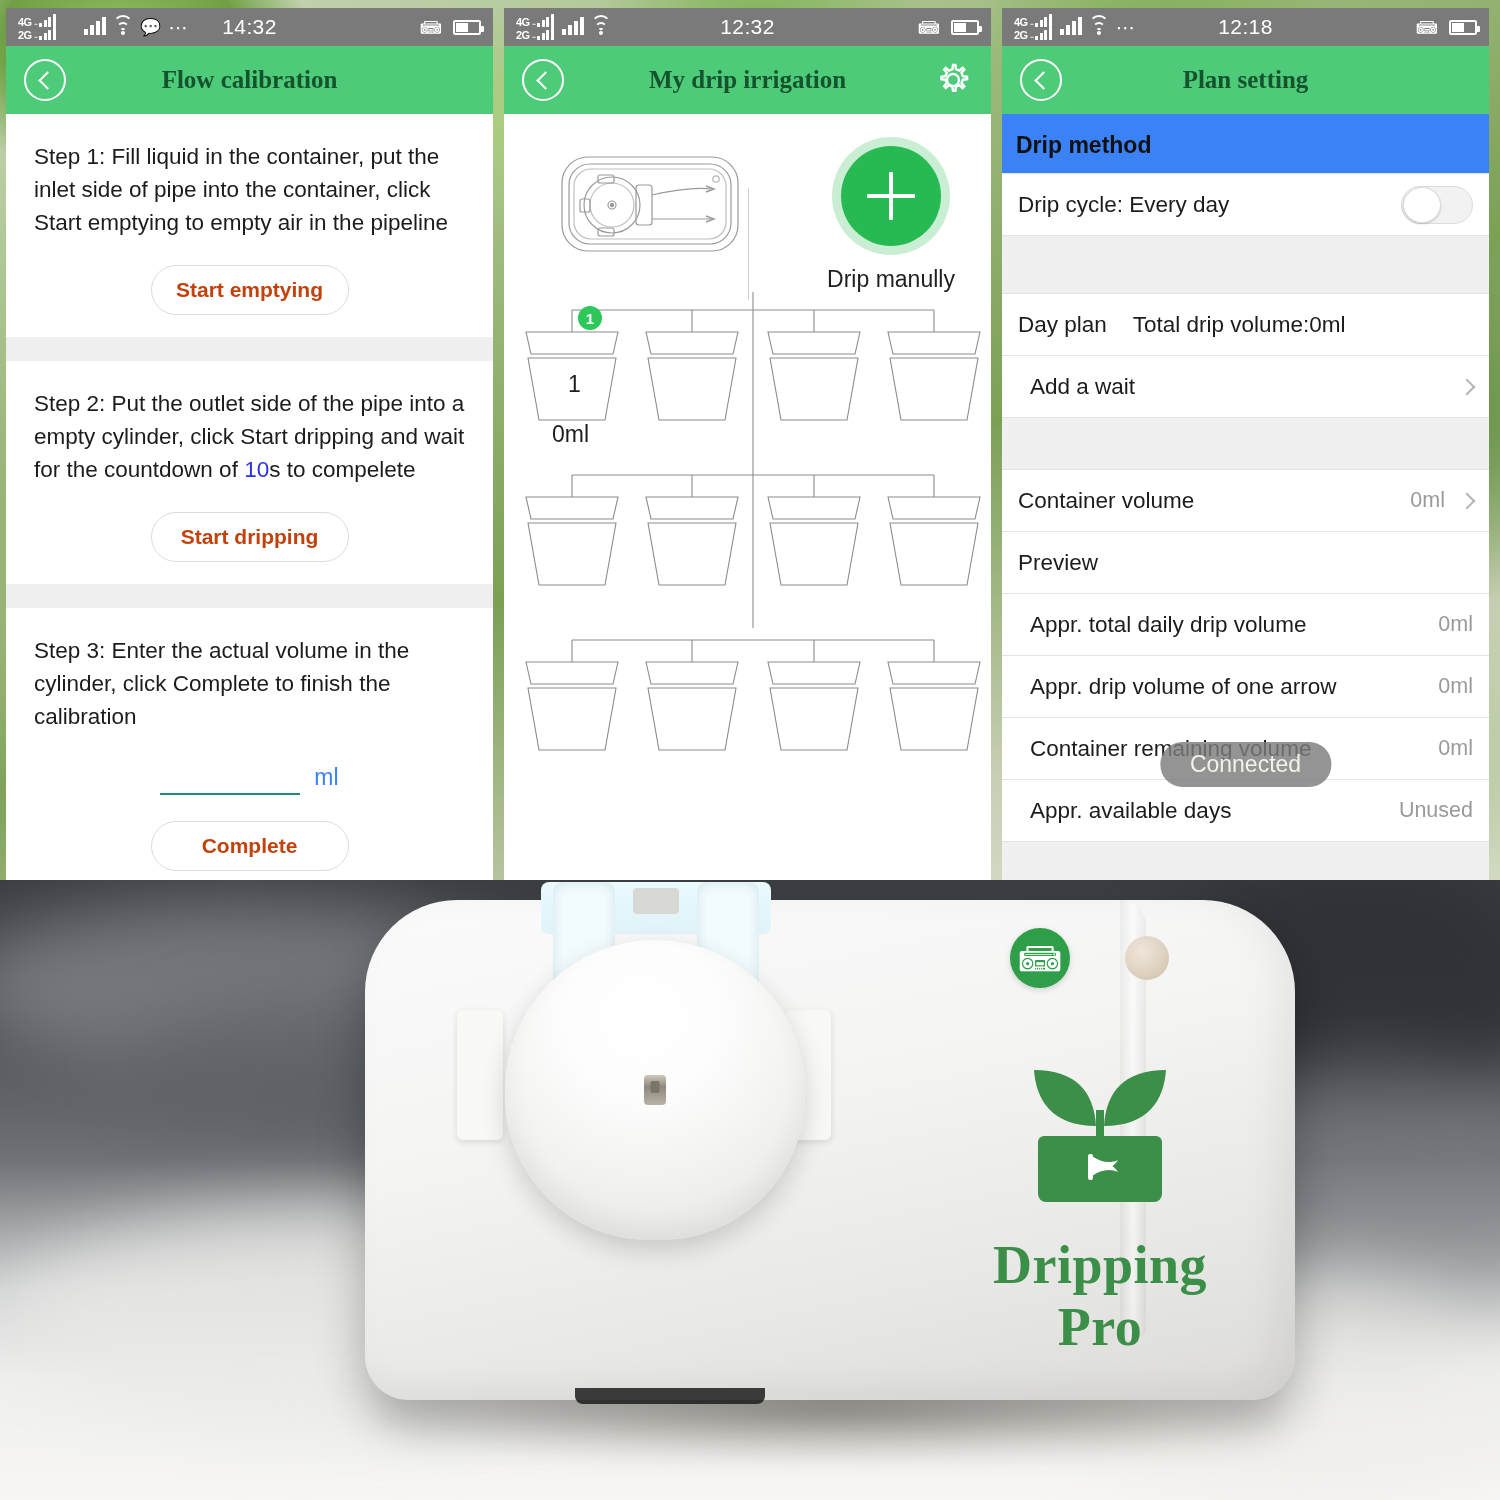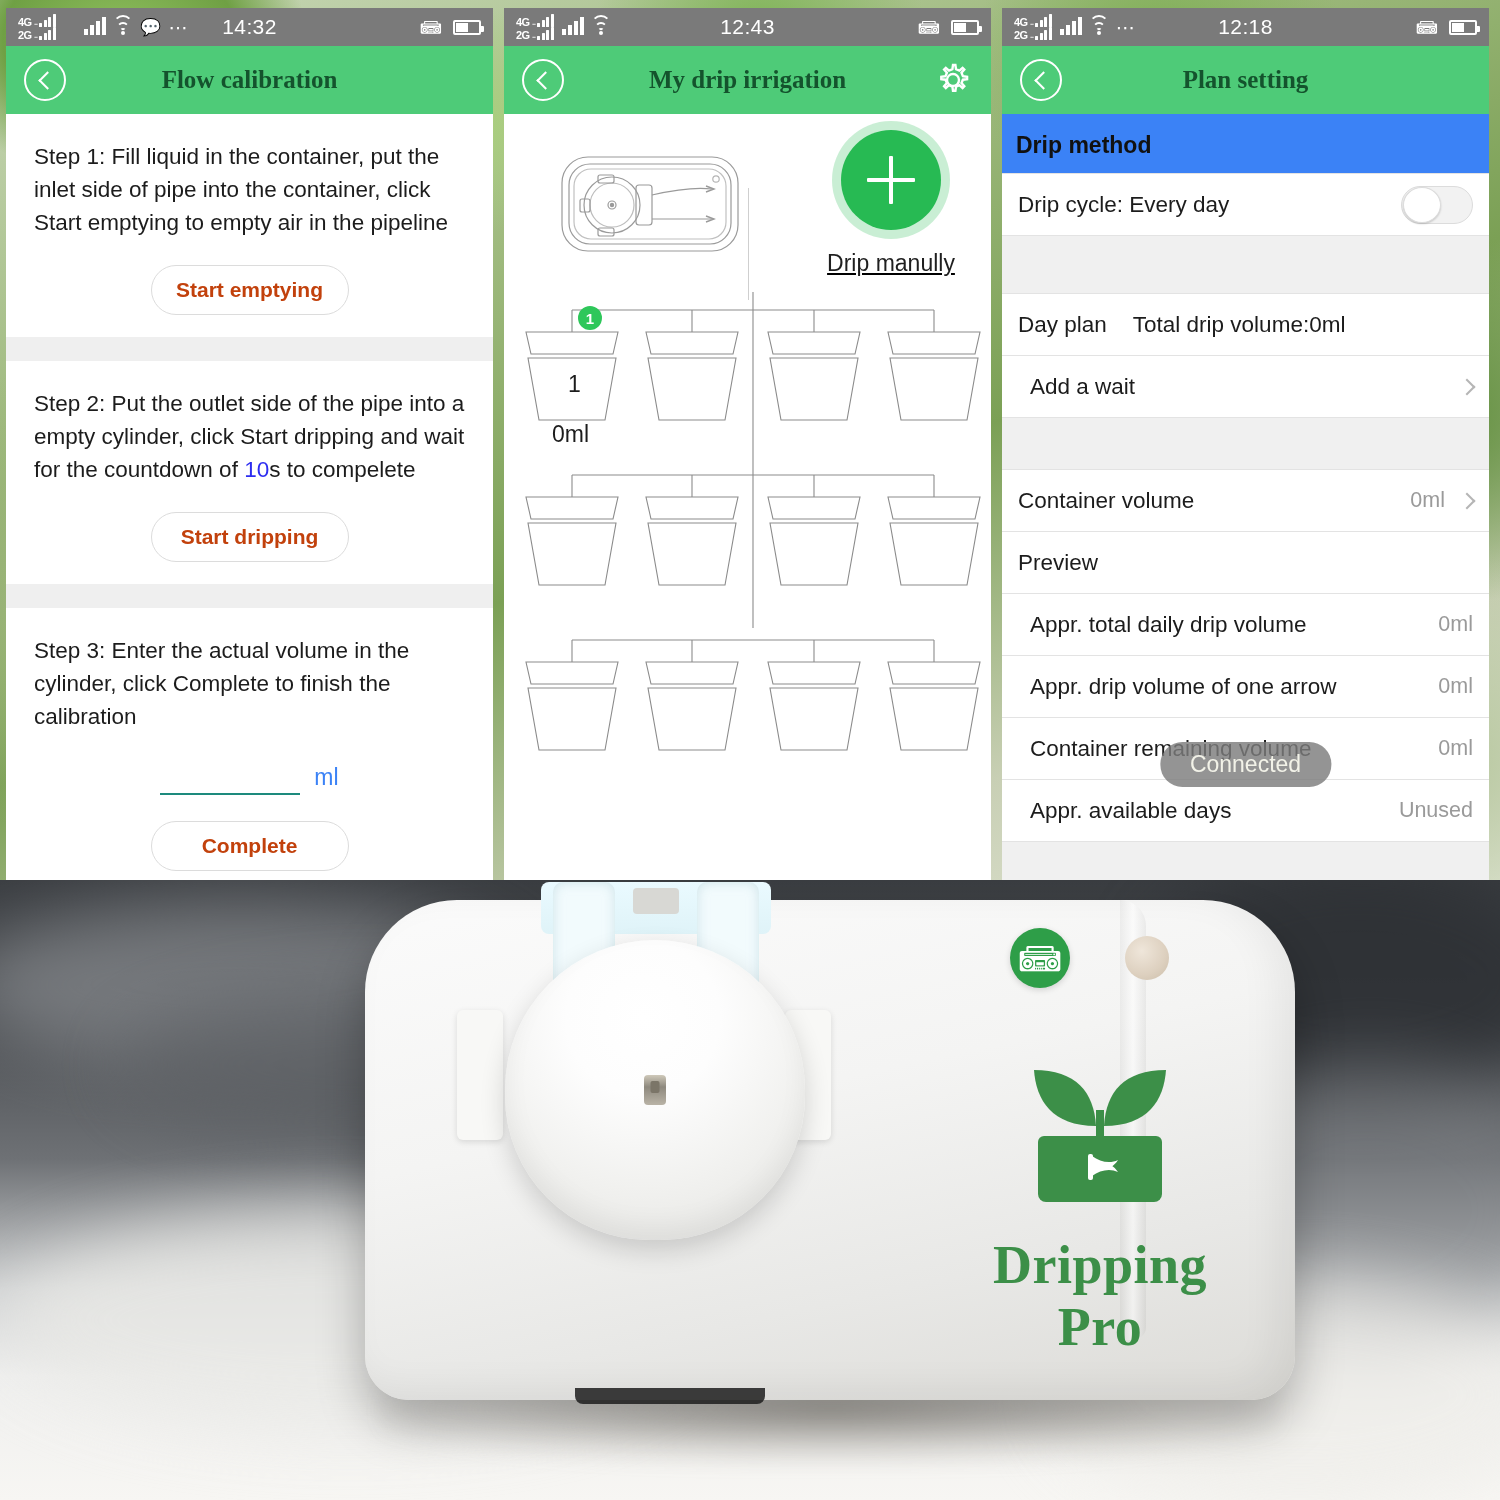--- a/index.html
+++ b/index.html
@@ -124,21 +124,21 @@
     background: transparent; color: #222; caret-color: #1d8a7d;
   }
   .vol-unit { font-size: 23px; color: #3b82f6; padding-bottom: 4px; }
 
   
   .drip-body { height: 774px; background: #fff; position: relative; padding-top: 6px; }
   .drip-top { display: flex; align-items: center; height: 172px; position: relative; }
   .device-ill { margin-left: 52px; width: 190px; }
   .vsep { position: absolute; left: 244px; top: 68px; width: 1.4px; height: 112px; background: #cfcfcf; }
   .manual-wrap {
-    position: absolute; left: 312px; top: 10px; width: 150px; text-align: center; text-decoration: underline;
+    position: absolute; left: 312px; top: 26px; width: 150px; text-align: center;
   }
   .plus-circle {
     width: 100px; height: 100px; border-radius: 50%; background: #27ba53;
     box-shadow: 0 0 0 9px rgba(39,186,83,.25);
     margin: 0 auto; position: relative;
   }
   .plus-circle::before, .plus-circle::after {
     content:''; position:absolute; background:#fff; border-radius:1px;
   }
   .plus-circle::before { left:50%; top:26px; transform:translateX(-50%); width:4px; height:48px; }
@@ -409,21 +409,21 @@
             <i></i>
             <i></i>
           </span>
         <span class="wifi-ic">
             <span></span>
             <span></span>
             <span></span>
             <span class="wifi-dot"></span>
           </span>
       </div>
-      <div class="sb-time">12:43</div>
+      <div class="sb-time">12:32</div>
       <div class="sb-right">
         <span class="bt-ic">📾</span>
         <span class="batt">
             <i></i>
           </span>
       </div>
     </div>
 
     <div class="appbar">
       <div class="back-btn">

